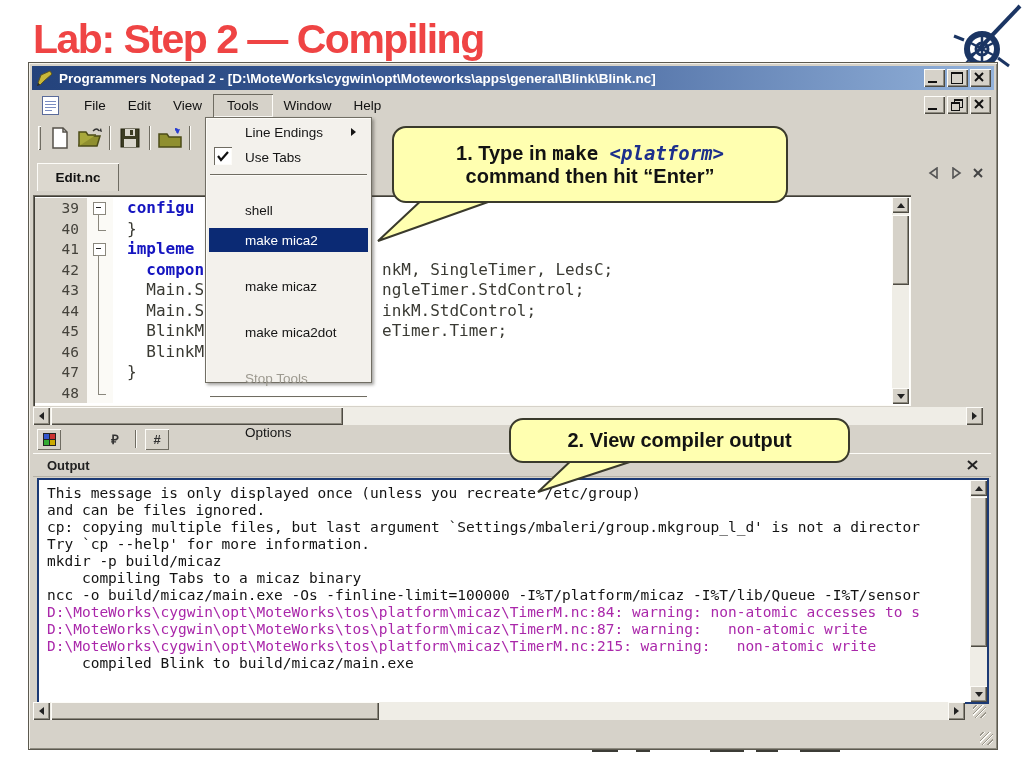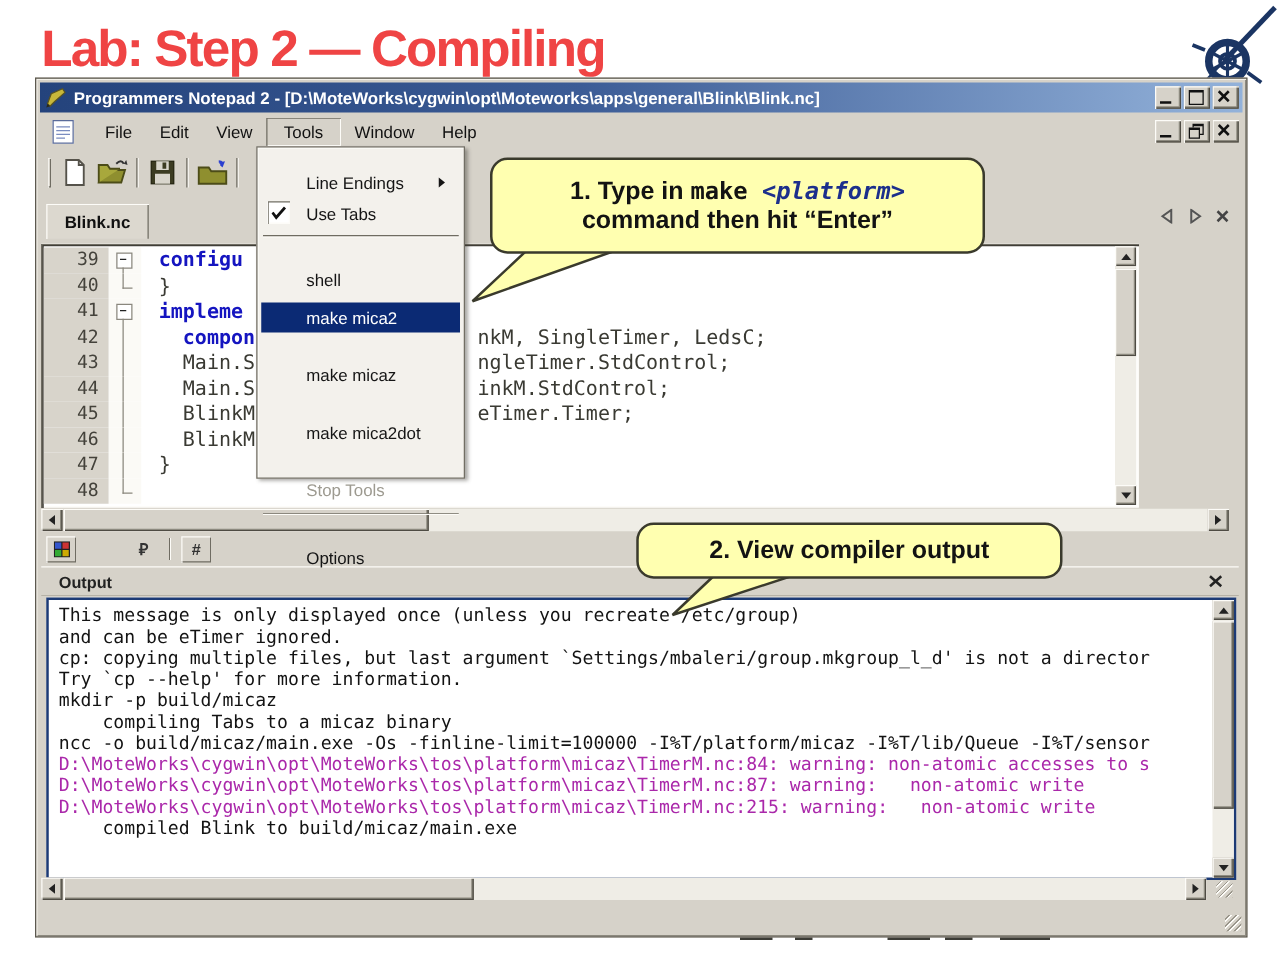--- a/index.html
+++ b/index.html
@@ -94,21 +94,21 @@
 
   
   #statusbar{left:2px;top:659px;width:964px;height:25px;}
   .rgrip{position:absolute;width:13px;height:13px;
          background:repeating-linear-gradient(135deg,transparent 0 2px,#9a968b 2px 3px,#fdfcf8 3px 4px);}
 
   
   #tools-menu{left:205px;top:117px;width:167px;height:266px;background:#f3f1ec;z-index:50;
               border:1px solid #716e64;
               box-shadow:inset 1px 1px 0 #fdfcf8, 2px 2px 3px rgba(60,58,50,.45);
-              padding-top:15px;box-sizing:border-box;}
+              padding-top:1px;box-sizing:border-box;}
   .mi{position:relative;height:24px;display:flex;align-items:center;font-size:13.5px;color:#151515;
       padding-left:36px;margin:1px 3px;}
   .mi.hl{background:#0b2a74;color:#fff;}
   .mi.dis{color:#9d9a90;}
   .mi .sub{position:absolute;right:12px;width:0;height:0;border-left:5px solid #151515;
            border-top:4px solid transparent;border-bottom:4px solid transparent;}
   .mi .chk{position:absolute;left:5px;top:2px;width:18px;height:18px;background:#fff;
            box-shadow:inset 1px 1px 0 #6f6c62, inset -1px -1px 0 #fdfcf8;display:flex;align-items:center;justify-content:center;}
   .msep2{height:2px;margin:5px 4px;box-shadow:inset 0 1px 0 #6f6c62, inset 0 -1px 0 #fdfcf8;}
   .mi.gap{margin-top:22px;margin-bottom:6px;}
@@ -240,21 +240,21 @@
         <svg width="26" height="24">
           <path d="M2,21 L2,8 L10,8 L12,11 L24,11 L24,21 Z" fill="#8f8f2f" stroke="#4c4c18" stroke-width="1.5"></path>
           <path d="M20,7 q2,-4 -2,-4" fill="none" stroke="#2a3fd0" stroke-width="1.8"></path>
           <polygon points="21,8 23,3 18,4" fill="#2a3fd0"></polygon>
         </svg>
       </span>
       <span class="tsep"></span>
     </div>
 
     <div class="abs" id="tabrow">
-      <span id="tab-blink">Blink.nc</span>
+      <span id="tab-blink">Edit.nc</span>
       <span id="tabnav">
         <svg width="12" height="12">
           <polygon points="9,1 9,11 2,6" fill="none" stroke="#555" stroke-width="1.6"></polygon>
         </svg>
         <svg width="12" height="12">
           <polygon points="3,1 3,11 10,6" fill="none" stroke="#555" stroke-width="1.6"></polygon>
         </svg>
         <svg width="12" height="12">
           <line x1="2" y1="2" x2="10" y2="10" stroke="#444" stroke-width="2"></line>
           <line x1="10" y1="2" x2="2" y2="10" stroke="#444" stroke-width="2"></line>
@@ -385,21 +385,21 @@
       <span class="lbl">Output</span>
       <svg width="13" height="12" style="margin-right:12px;">
         <line x1="2" y1="2" x2="11" y2="10" stroke="#222" stroke-width="2"></line>
         <line x1="11" y1="2" x2="2" y2="10" stroke="#222" stroke-width="2"></line>
       </svg>
     </div>
 
     <div class="abs" id="outbox">
       <div id="out-lines">
           <div class="orow">This message is only displayed once (unless you recreate /etc/group)</div>
-          <div class="orow">and can be eTimer ignored.</div>
+          <div class="orow">and can be files ignored.</div>
           <div class="orow">cp: copying multiple files, but last argument `Settings/mbaleri/group.mkgroup_l_d' is not a director</div>
           <div class="orow">Try `cp --help' for more information.</div>
           <div class="orow">mkdir -p build/micaz</div>
           <div class="orow">    compiling Tabs to a micaz binary</div>
           <div class="orow">ncc -o build/micaz/main.exe -Os -finline-limit=100000 -I%T/platform/micaz -I%T/lib/Queue -I%T/sensor</div>
           <div class="orow warn">D:\MoteWorks\cygwin\opt\MoteWorks\tos\platform\micaz\TimerM.nc:84: warning: non-atomic accesses to s</div>
           <div class="orow warn">D:\MoteWorks\cygwin\opt\MoteWorks\tos\platform\micaz\TimerM.nc:87: warning:   non-atomic write</div>
           <div class="orow warn">D:\MoteWorks\cygwin\opt\MoteWorks\tos\platform\micaz\TimerM.nc:215: warning:   non-atomic write</div>
           <div class="orow">    compiled Blink to build/micaz/main.exe</div>
         </div>

